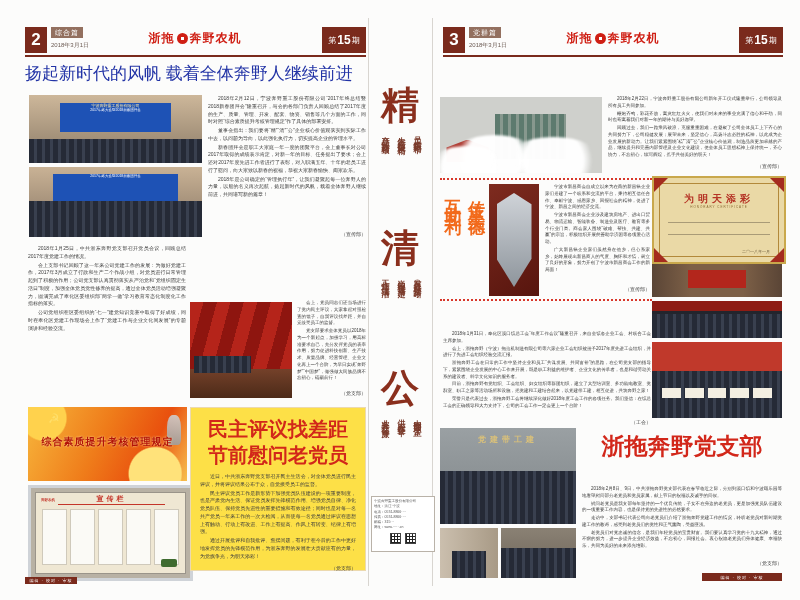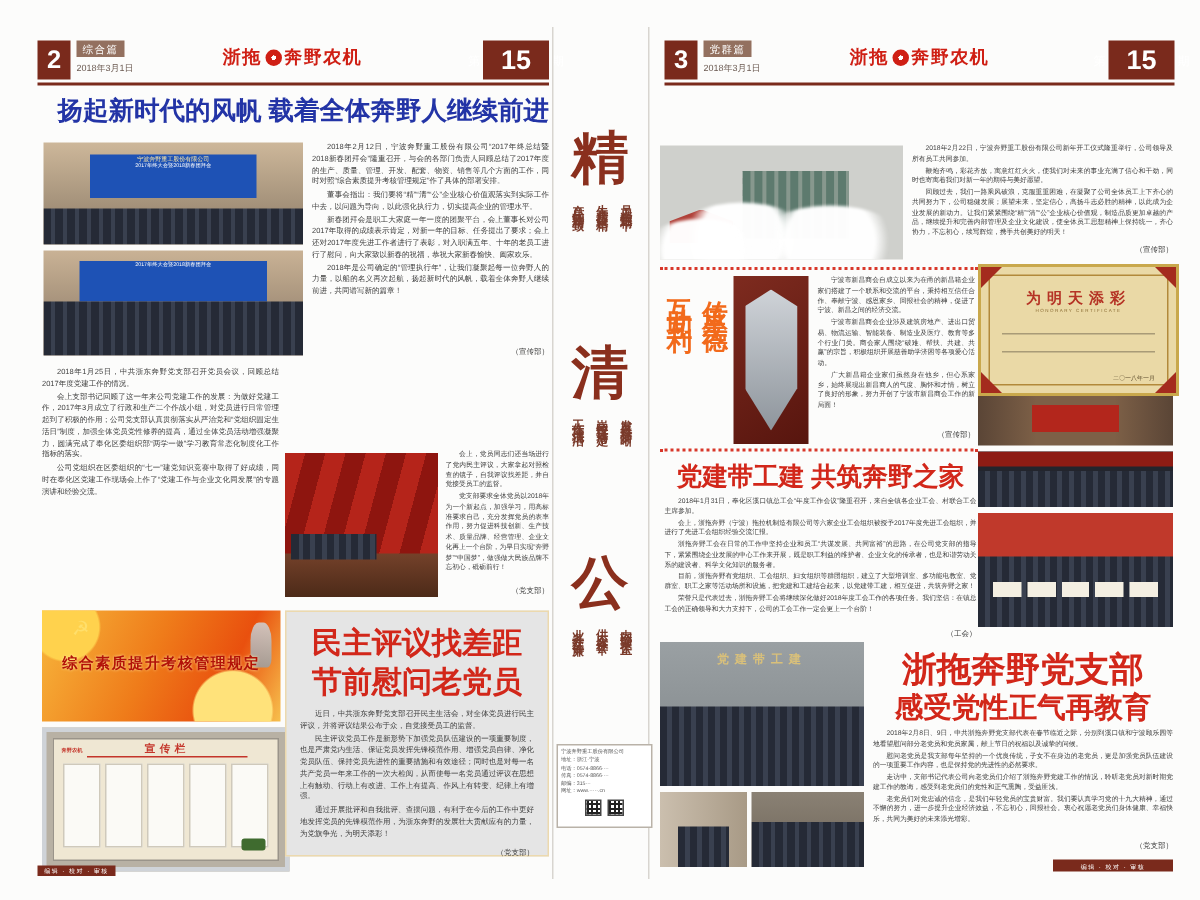--- a/index.html
+++ b/index.html
@@ -13,24 +13,24 @@
     display:flex;align-items:center;justify-content:center;}
   .seclabel{background:#93705f;color:#fff;font-size:7px;display:flex;
     align-items:center;justify-content:center;letter-spacing:1px;}
   .pdate{font-size:6px;color:#6b5a52;}
   .masthead{color:#cf1f14;font-weight:bold;font-size:12px;letter-spacing:1px;
     display:flex;align-items:center;justify-content:center;gap:2px;}
   .mlogo{width:11px;height:11px;border-radius:50%;flex:0 0 auto;
     background:radial-gradient(circle,#fff 0 1.5px,#cf1f14 1.6px);}
   .issuebox{background:#7a2a1c;color:#fff;display:flex;align-items:center;
     justify-content:center;font-size:8px;}
-  .issuebox .big{font-size:18px;font-weight:bold;margin:0 14px;}
+  .issuebox .big{font-size:12px;font-weight:bold;margin:0 1px;}
   .rule{background:#7a2a1c;height:2px;}
   
-  .hl-blue{color:#2334a6;font-weight:bold;font-size:17px;text-align:right;
+  .hl-blue{color:#2334a6;font-weight:normal;font-size:17px;text-align:left;
     white-space:nowrap;}
   .hl-brown{color:#a2491d;font-weight:bold;font-size:24px;letter-spacing:3px;
     text-align:center;white-space:nowrap;}
   .hl-red{color:#d2271a;font-weight:bold;text-align:center;white-space:nowrap;}
   .hl-red-serif{color:#d2271a;font-weight:bold;text-align:center;
     font-family:"Liberation Serif",serif;white-space:nowrap;}
   
   .bt{font-size:5px;line-height:1.55;color:#3c3c3c;text-align:justify;
     overflow:hidden;}
   .bt p{margin:0 0 1px;text-indent:2em;}
@@ -66,21 +66,21 @@
   .board-head{position:absolute;left:2px;right:2px;top:2px;height:9px;
     display:flex;align-items:center;}
   .board-head .bh-logo{color:#c4352a;font-size:3.5px;font-weight:bold;margin:0 3px;}
   .board-head .bh-title{flex:1;text-align:center;color:#c4352a;font-weight:bold;
     font-size:7px;letter-spacing:3px;border-bottom:1px solid #c4352a;}
   .papers{position:absolute;left:6px;right:6px;top:16px;bottom:8px;display:flex;gap:3px;}
   .paper{flex:1;background:#fbfaf6;border:1px solid #cfc9bb;}
   .tractor{position:absolute;right:8px;bottom:6px;width:16px;height:8px;
     background:#3f6b2f;border-radius:2px;}
   
-  .beige{background:#e5e5e5;border:1px solid #ecd9ae;}
+  .beige{background:#fde047;border:1px solid #ecd9ae;}
   
   .vchar{font-family:"DejaVu Serif",serif;font-weight:bold;color:#8a2f1d;
     font-size:38px;line-height:1;text-align:center;}
   .vphrases{display:flex;flex-direction:row-reverse;justify-content:center;gap:5px;}
   .vphrase{writing-mode:vertical-rl;font-size:8px;font-weight:bold;color:#7a3a2a;
     letter-spacing:2px;}
   .colophon{border:1px solid #b9b2a8;background:#fff;font-size:3.5px;color:#555;
     line-height:1.5;padding:2px;overflow:hidden;}
   .colophon p{margin:0;}
   .qrrow{display:flex;gap:4px;justify-content:center;margin-top:2px;}
@@ -332,21 +332,20 @@
     <div class="crowd" style="height:62%;"></div>
     <div class="abs" style="left:8%;bottom:26%;width:84%;height:14%;display:flex;gap:4px;">
       <div style="flex:1;background:#f4efe2;"></div>
       <div style="flex:1;background:#f4efe2;"></div>
       <div style="flex:1;background:#f4efe2;"></div>
       <div style="flex:1;background:#f4efe2;"></div>
       <div style="flex:1;background:#f4efe2;"></div>
     </div>
   </div>
 
-  <div class="abs hl-red" style="left:443px;top:306px;width:208px;font-size:17px;">党建带工建 共筑奔野之家</div>
   <div class="abs bt xs" style="left:443px;top:331px;width:208px;height:88px;">
       <p>2018年1月31日，奉化区溪口镇总工会“年度工作会议”隆重召开，来自全镇各企业工会、村联合工会主席参加。</p>
       <p>会上，浙拖奔野（宁波）拖拉机制造有限公司等六家企业工会组织被授予2017年度先进工会组织，并进行了先进工会组织经验交流汇报。</p>
       <p>浙拖奔野工会在日常的工作中坚持企业和员工“共谋发展、共同富裕”的思路，在公司党支部的指导下，紧紧围绕企业发展的中心工作来开展，既是职工利益的维护者、企业文化的传承者，也是和谐劳动关系的建设者、科学文化知识的服务者。</p>
       <p>目前，浙拖奔野有党组织、工会组织、妇女组织等群团组织，建立了大型培训室、多功能电教室、党群室、职工之家等活动场所和设施，把党建和工建结合起来，以党建带工建，相互促进，共筑奔野之家！</p>
       <p>荣誉只是代表过去，浙拖奔野工会将继续深化做好2018年度工会工作的各项任务。我们坚信：在镇总工会的正确领导和大力支持下，公司的工会工作一定会更上一个台阶！</p>
     </div>
   <div class="abs sig" style="left:443px;top:419px;width:208px;">（工会）</div>
 
   <div class="photo" style="left:440px;top:428px;width:136px;height:96px;
@@ -358,21 +357,20 @@
        background:linear-gradient(90deg,#cbbfae,#a89a86);">
     <div class="crowd" style="height:55%;left:20%;right:20%;"></div>
   </div>
   <div class="photo" style="left:501px;top:528px;width:75px;height:50px;
        background:linear-gradient(#8a8174,#6d6458);">
     <div class="crowd" style="height:60%;"></div>
   </div>
 
   <div class="abs hl-red" style="left:582px;top:432px;width:200px;line-height:1.25;">
     <div style="font-size:23px;">浙拖奔野党支部</div>
-    <div style="font-size:19px;">感受党性正气再教育</div>
   </div>
   <div class="abs bt xs" style="left:582px;top:486px;width:200px;height:76px;">
       <p>2018年2月8日、9日，中共浙拖奔野党支部代表在春节临近之际，分别到溪口镇和宁波颐乐园等地看望慰问部分老党员和党员家属，献上节日的祝福以及诚挚的问候。</p>
       <p>慰问老党员是我支部每年坚持的一个优良传统，子女不在身边的老党员，更是加强党员队伍建设的一项重要工作内容，也是保持党的先进性的必然要求。</p>
       <p>走访中，支部书记代表公司向老党员们介绍了浙拖奔野党建工作的情况，聆听老党员对新时期党建工作的教诲，感受到老党员们的党性和正气熏陶，受益匪浅。</p>
       <p>老党员们对党忠诚的信念，是我们年轻党员的宝贵财富。我们要认真学习党的十九大精神，通过不懈的努力，进一步提升企业经济效益，不忘初心，回报社会。衷心祝愿老党员们身体健康、幸福快乐，共同为美好的未来添光增彩。</p>
     </div>
   <div class="abs sig" style="left:582px;top:560px;width:200px;">（党支部）</div>
 
   <div class="abs credit" style="left:702px;top:573px;width:80px;height:8px;">编辑 · 校对 · 审核</div>

